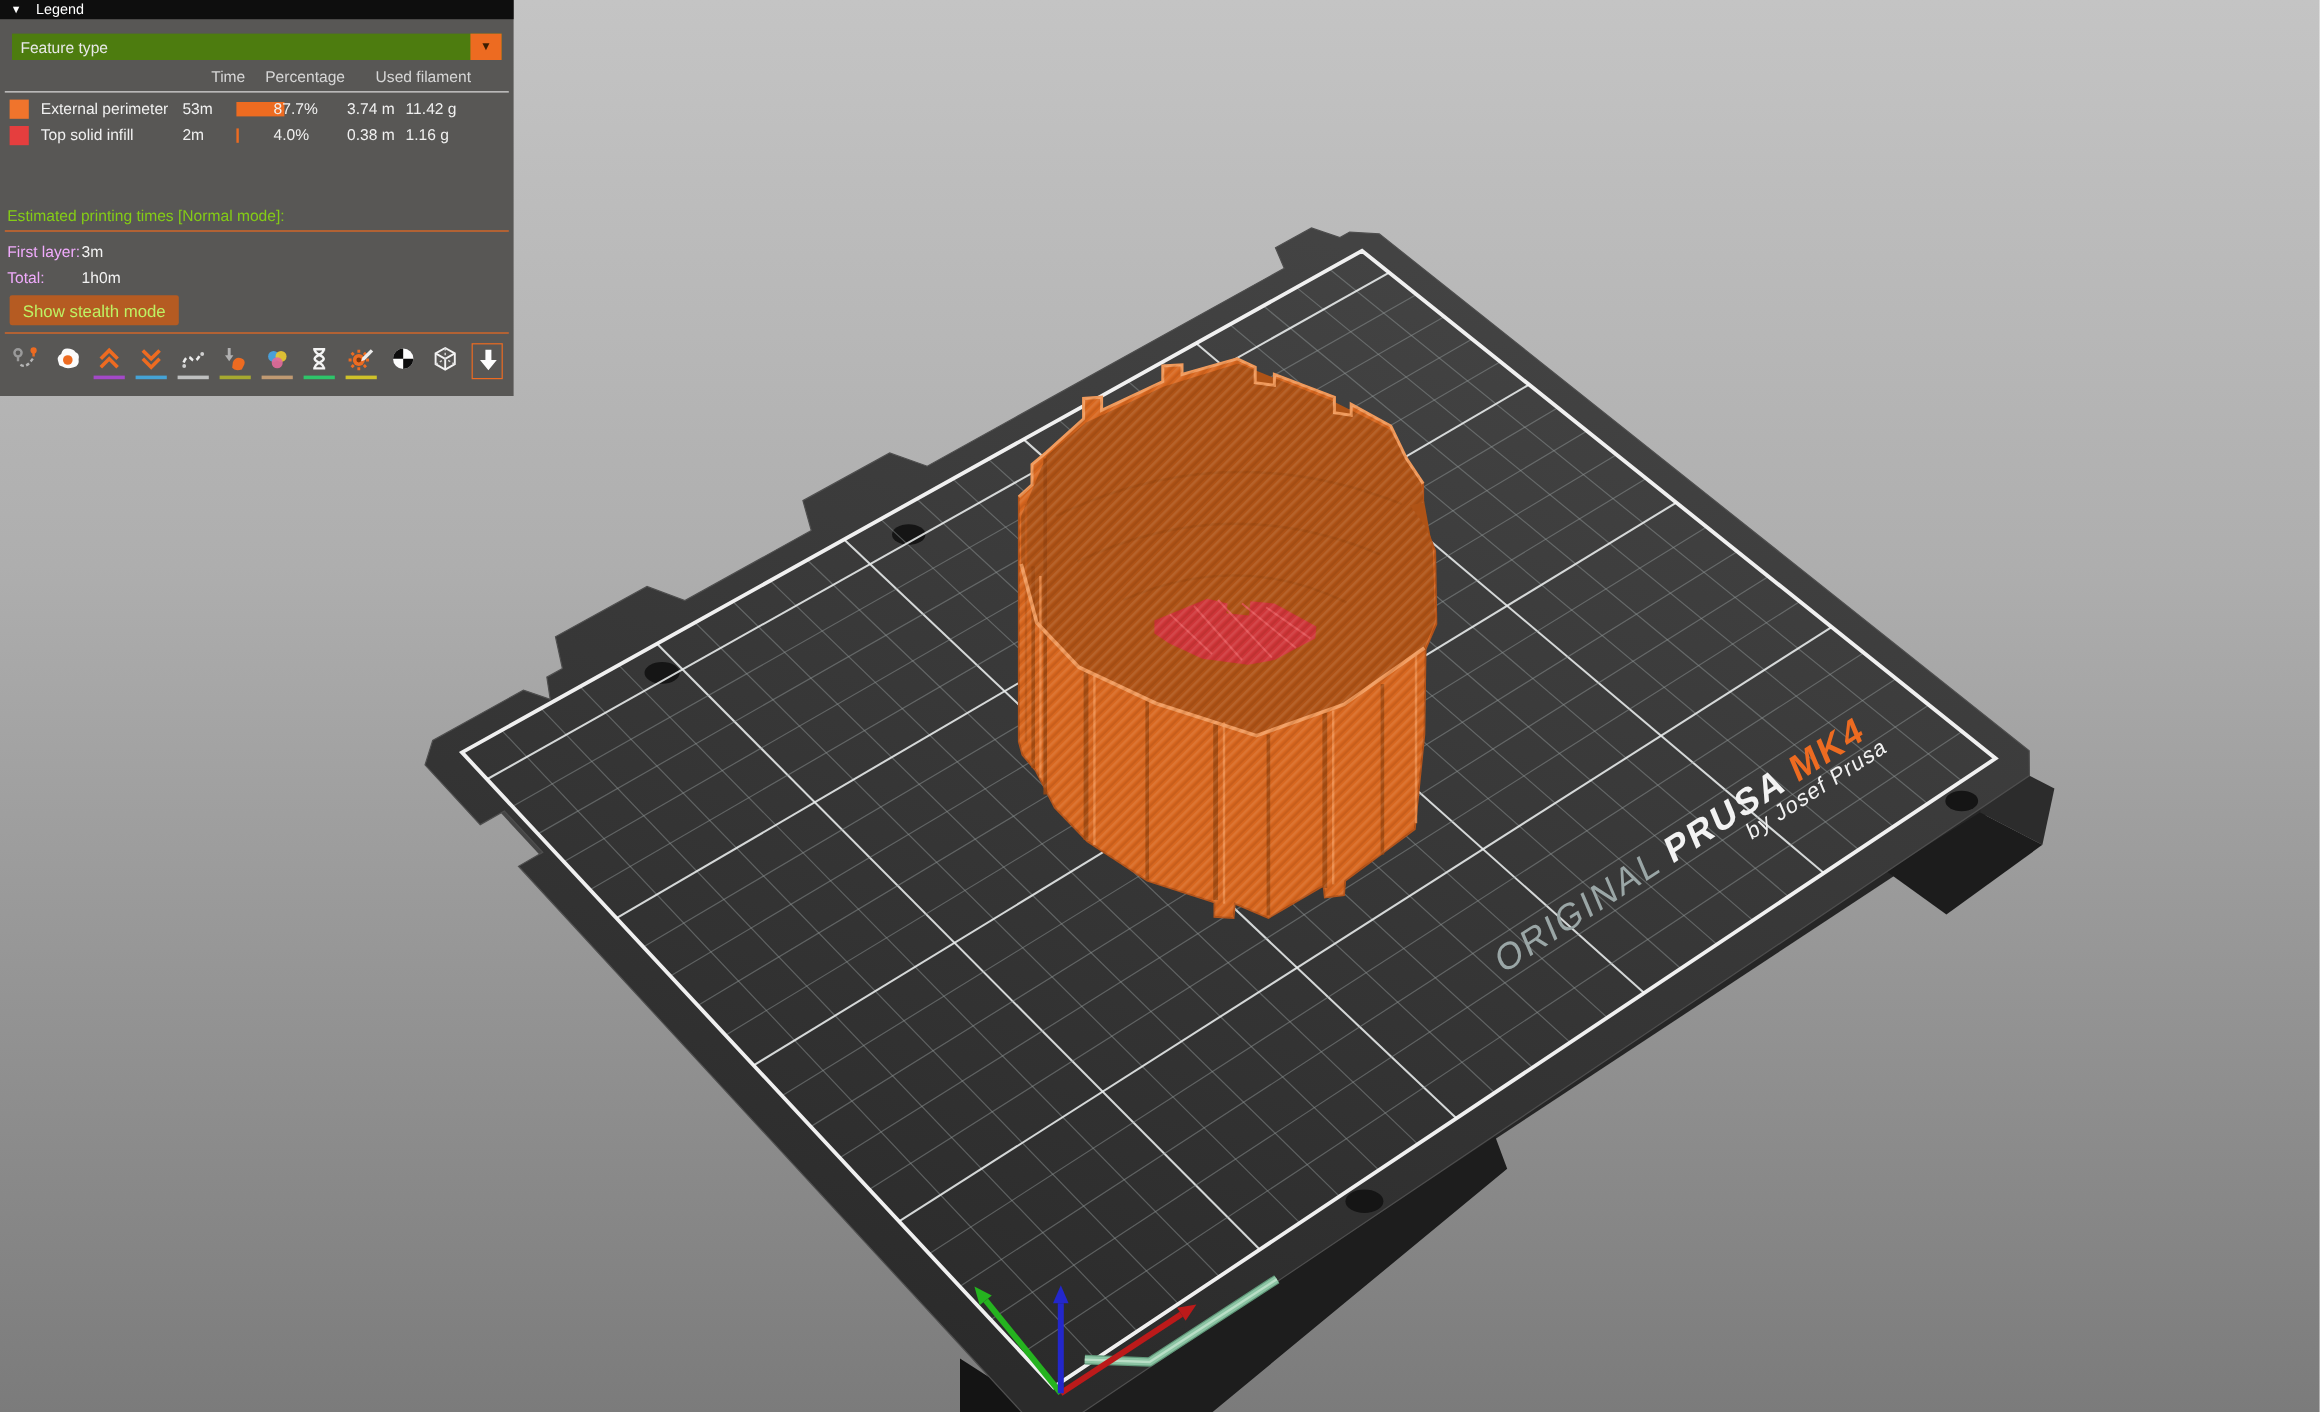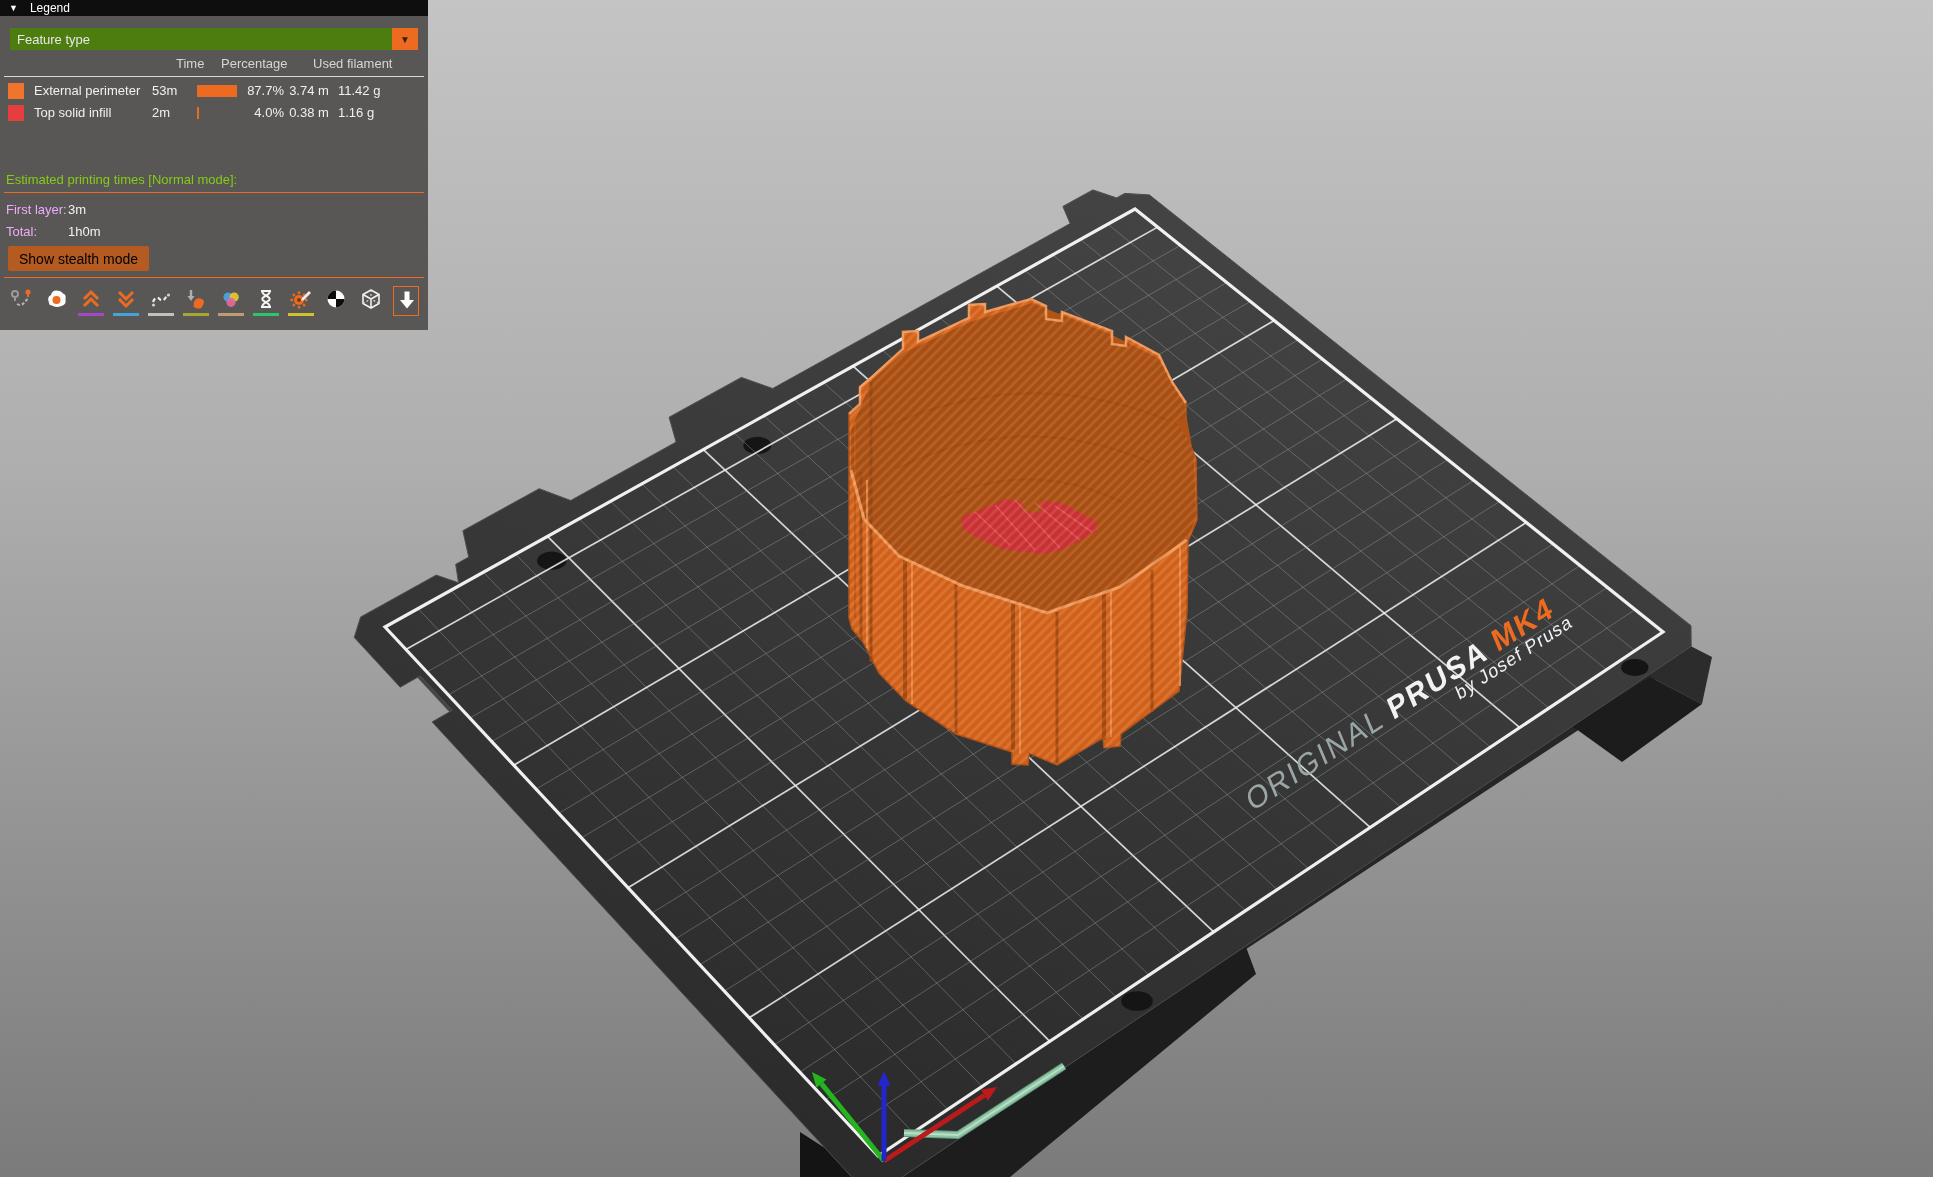--- a/index.html
+++ b/index.html
@@ -24,29 +24,29 @@
   .cols{position:absolute;top:56px;left:0;width:428px;height:16px;color:#d6d6d6;}
   .cols span{position:absolute;top:0;margin-left:24px;}
   .c-time{left:152px;} .c-pct{left:197px;} .c-fil{left:289px;}
   .hr-w{position:absolute;left:4px;right:4px;top:76px;height:0;border-top:1px solid rgba(240,240,240,0.85);}
   .rows{position:absolute;left:0;top:80px;width:428px;}
   .lrow{position:relative;height:22px;}
   .lrow .sw{position:absolute;left:8px;top:3px;width:16px;height:16px;}
   .lrow .lab{position:absolute;left:34px;top:3px;}
   .lrow .tim{position:absolute;left:152px;top:3px;}
   .lrow .bar{position:absolute;left:197px;top:5px;height:12px;background:#ED6B21;}
-  .lrow .pct{position:absolute;left:228px;width:56px;top:3px;text-align:right;}
+  .lrow .pct{position:absolute;left:228px;width:56px;top:3px;}
   .lrow .fm{position:absolute;left:288px;width:42px;top:3px;text-align:center;}
   .lrow .fg{position:absolute;left:338px;top:3px;}
   .est{position:absolute;left:6px;top:172px;color:#84cc16;}
   .hr-o{position:absolute;left:4px;right:4px;height:0;border-top:1px solid #ED6B21;}
   .kv{position:absolute;left:6px;height:18px;}
   .kv .k{color:#f0abfc;}
   .kv .v{position:absolute;left:62px;color:#f2f2f2;white-space:nowrap;}
-  .stealth{position:absolute;left:8px;top:246px;height:25px;background:#b55b22;border:0;border-radius:2px;color:#000000;font-size:14px;font-family:"Liberation Sans",sans-serif;padding:0 11px;cursor:pointer;}
+  .stealth{position:absolute;left:8px;top:246px;height:25px;background:#b55b22;border:0;border-radius:2px;color:#bef264;font-size:14px;font-family:"Liberation Sans",sans-serif;padding:0 11px;cursor:pointer;}
   .toolbar{position:absolute;left:8px;top:286px;display:flex;gap:9px;}
   .tool{width:26px;height:30px;position:relative;box-sizing:border-box;}
   .tool svg{position:absolute;left:1px;top:1px;}
   .tool .ul{position:absolute;left:0;right:0;bottom:0;height:3px;}
   .tool.active{border:1px solid #ED6B21;}
 </style>
 </head>
 <body>
 
 <svg id="scene" width="1933" height="1177" viewBox="0 0 1933 1177">

